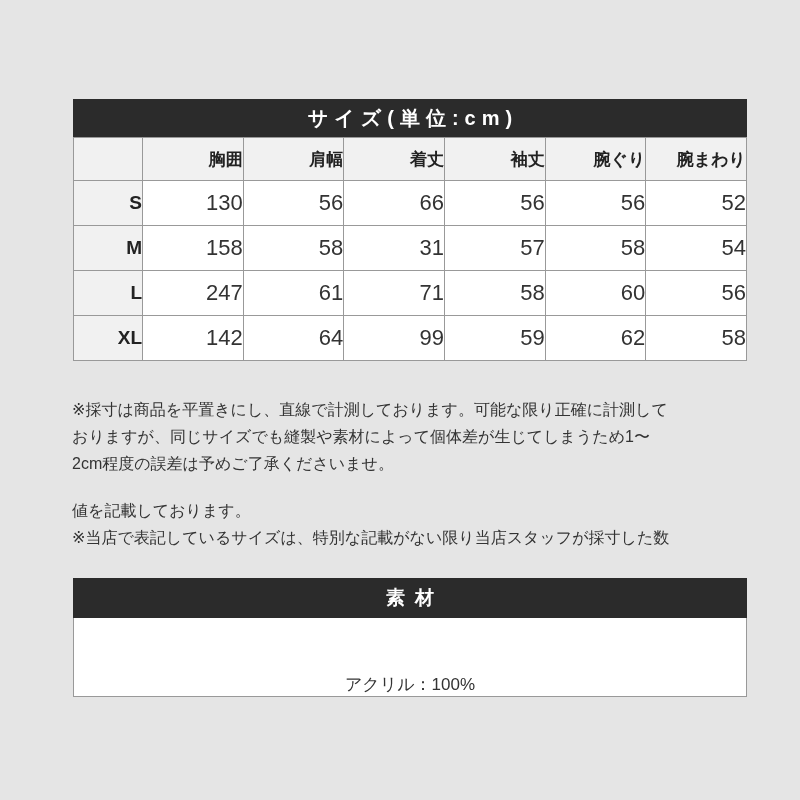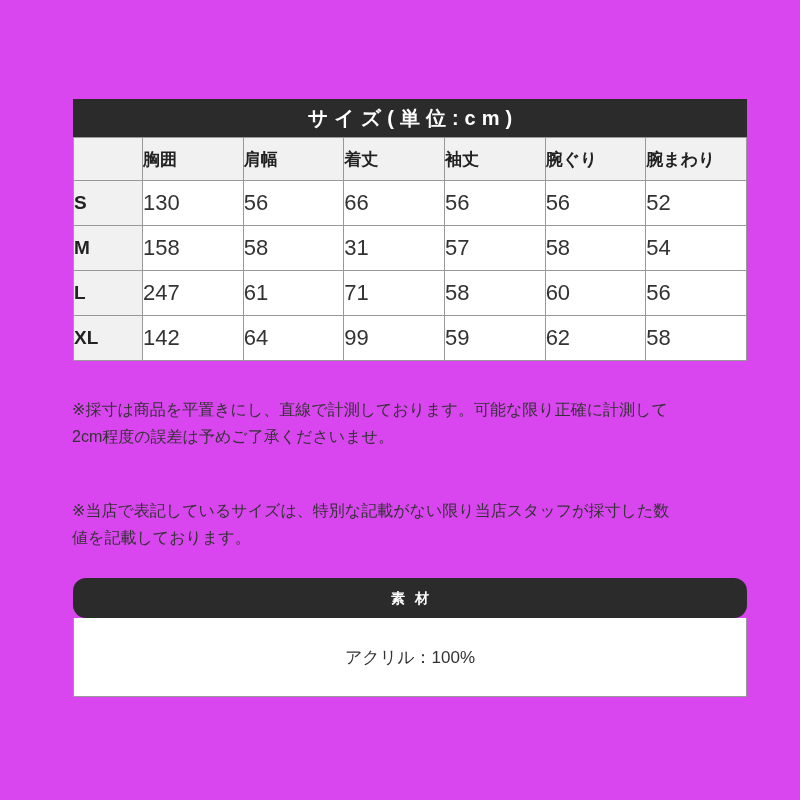--- a/index.html
+++ b/index.html
@@ -6,21 +6,21 @@
     margin: 0;
     padding: 0;
     background: #ffffff;
     font-family: "Liberation Sans", "DejaVu Sans", sans-serif;
     color: #333333;
   }
   .page {
     position: relative;
     width: 800px;
     height: 800px;
-    background: #d946ef;
+    background: #e5e5e5;
     overflow: hidden;
   }
 
   
   .size-table-block {
     position: absolute;
     left: 73px;
     top: 99px;
     width: 674px;
   }
@@ -38,21 +38,21 @@
     text-indent: 6px;
   }
   table.size-table {
     width: 100%;
     border-collapse: collapse;
     table-layout: fixed;
   }
   table.size-table th,
   table.size-table td {
     border: 1px solid #999999;
-    text-align: left;
+    text-align: right;
     vertical-align: middle;
     padding: 0;
   }
   table.size-table thead th {
     height: 42px;
     background: #f1f1f1;
     font-size: 17px;
     font-weight: bold;
     color: #222222;
   }
@@ -84,32 +84,31 @@
   
   .material-block {
     position: absolute;
     left: 73px;
     top: 578px;
     width: 674px;
   }
   .material-bar {
     height: 40px;
     line-height: 40px;
-    font-size: 14px;
+    font-size: 19px;
     letter-spacing: 10px;
     text-indent: 10px;
-    border-radius: 13px;
   }
   .material-body {
     height: 78px;
     background: #ffffff;
     border: 1px solid #999999;
     border-top: none;
     display: flex;
-    align-items: center;
+    align-items: flex-end;
     justify-content: center;
     font-size: 17px;
     color: #333333;
   }
 </style>
 </head>
 <body>
 
 <div class="page">
 
@@ -174,26 +173,27 @@
           <td>59</td>
           <td>62</td>
           <td>58</td>
         </tr>
       </tbody>
     </table>
   </section>
 
   <div class="note note-measure">
     <div>※採寸は商品を平置きにし、直線で計測しております。可能な限り正確に計測して</div>
+    <div>おりますが、同じサイズでも縫製や素材によって個体差が生じてしまうため1〜</div>
     <div>2cm程度の誤差は予めご了承くださいませ。</div>
   </div>
 
   <div class="note note-policy">
+    <div>値を記載しております。</div>
     <div>※当店で表記しているサイズは、特別な記載がない限り当店スタッフが採寸した数</div>
-    <div>値を記載しております。</div>
   </div>
 
   <section class="material-block">
     <div class="bar material-bar">
       <span>素材</span>
     </div>
     <div class="material-body">
       <span>アクリル：100%</span>
     </div>
   </section>

